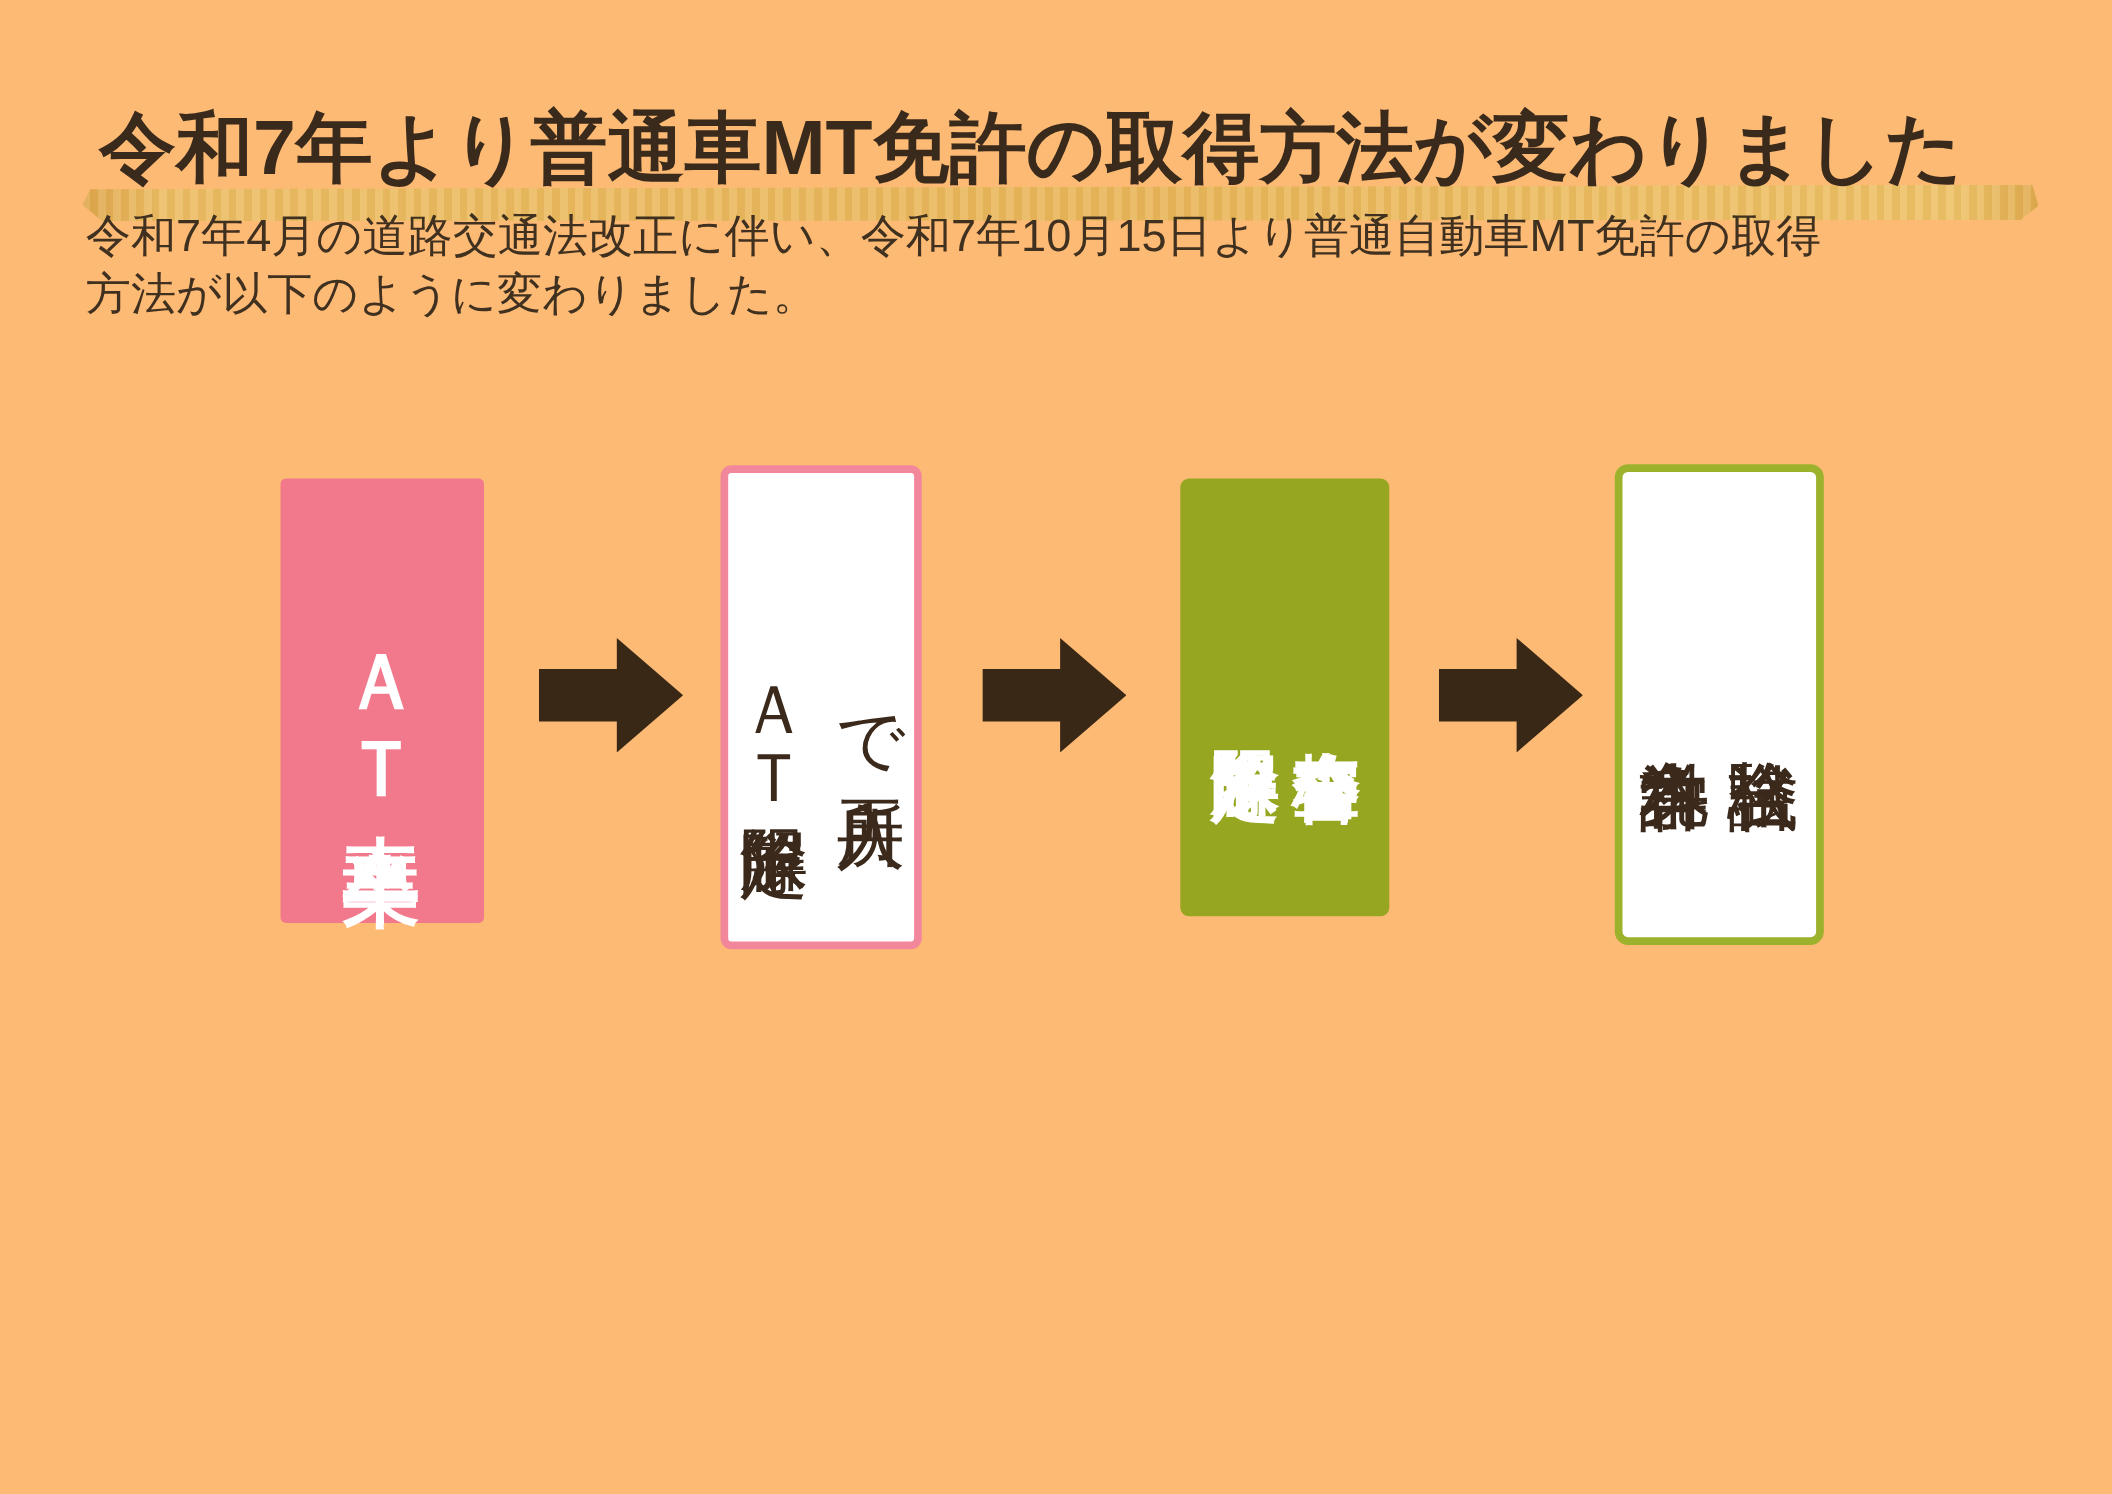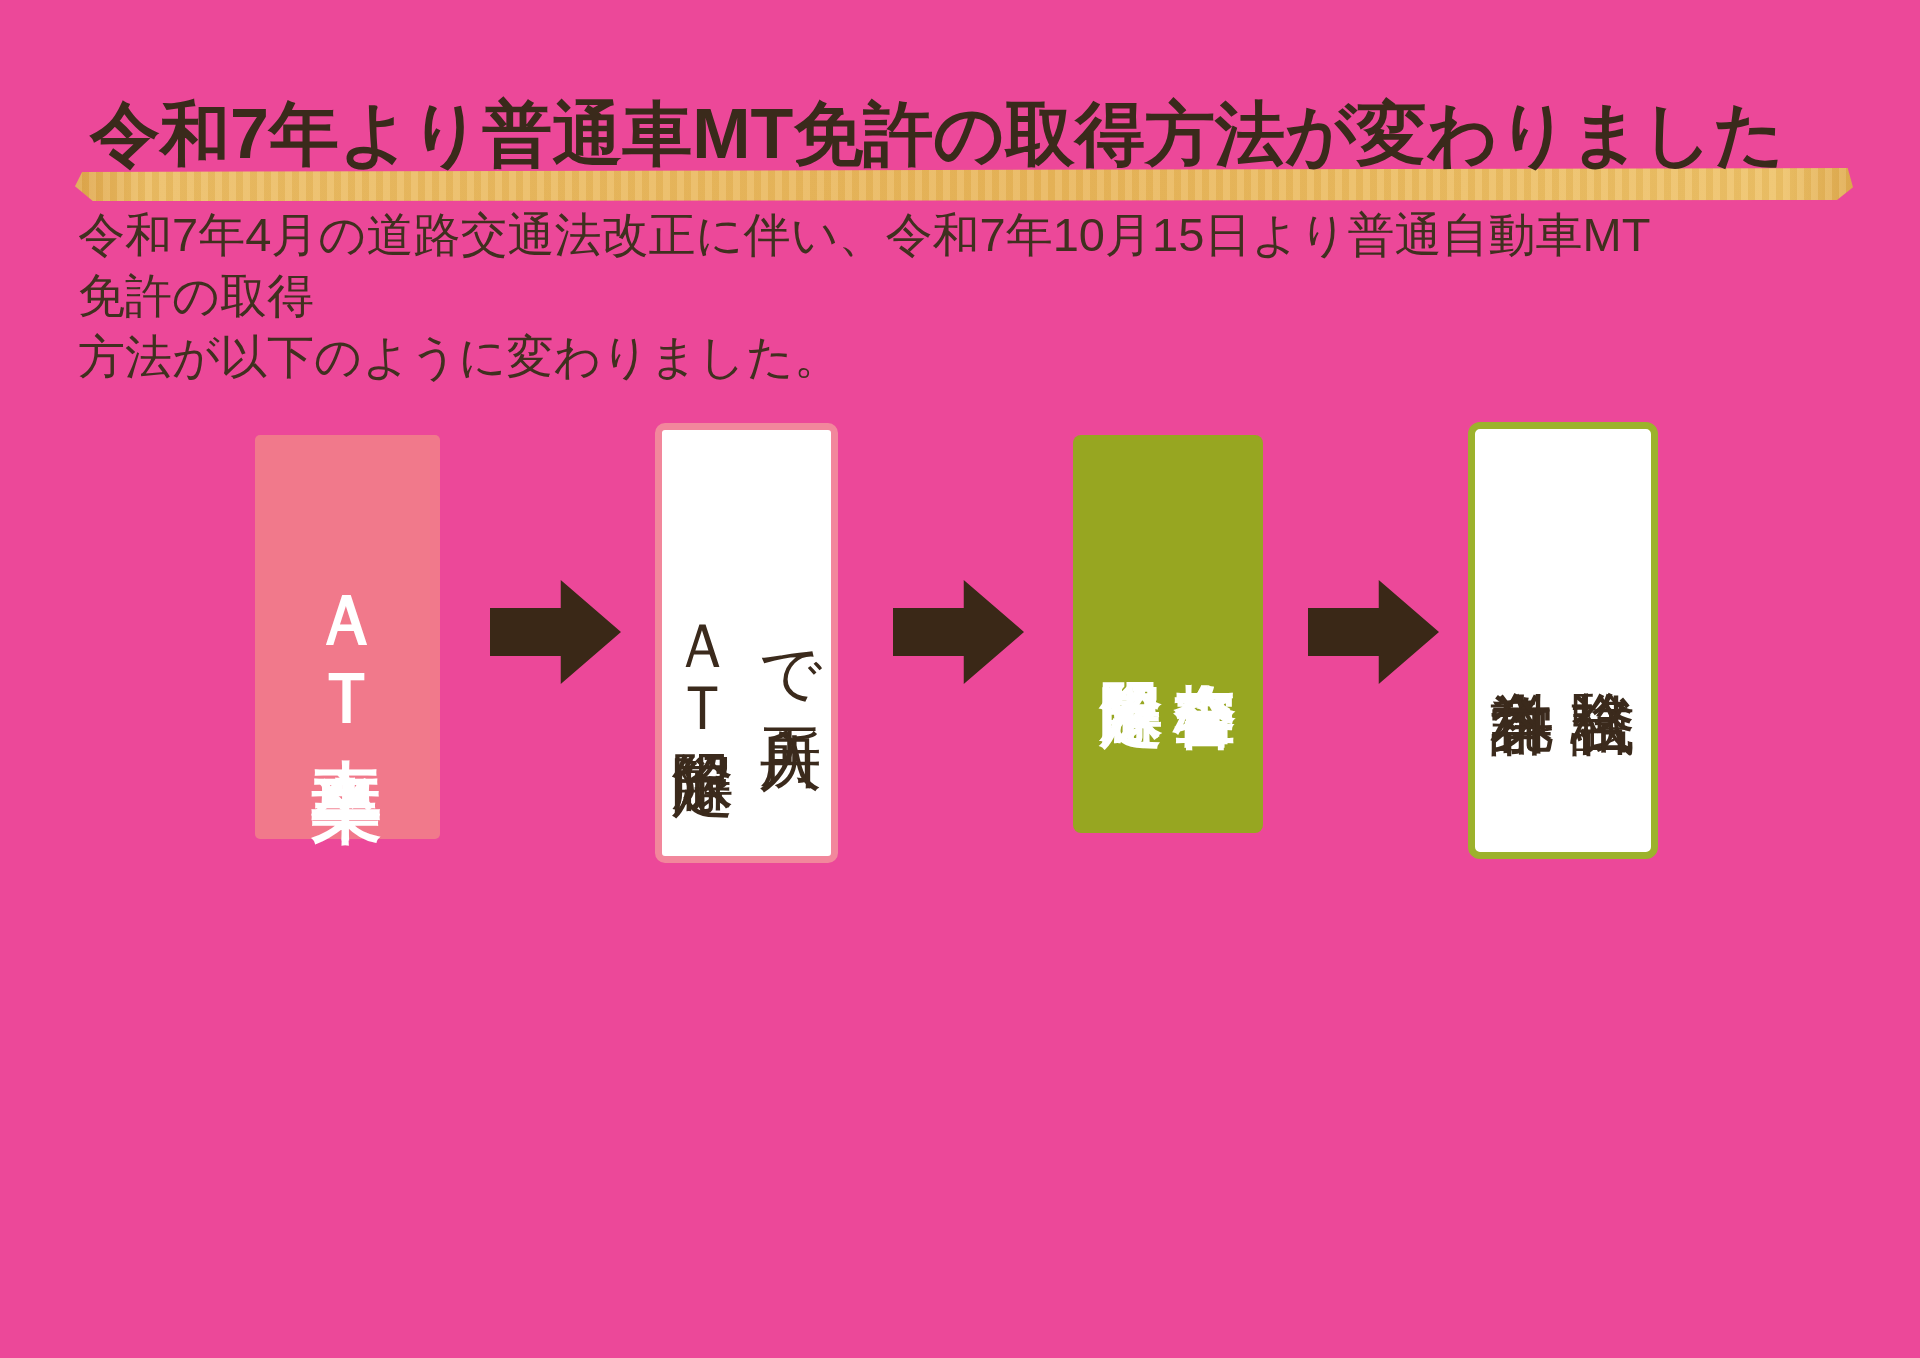--- a/index.html
+++ b/index.html
@@ -1,18 +1,18 @@
 <!DOCTYPE html>
 <html lang="ja"><head>
 <meta charset="utf-8">
 <style>
   html,body { margin:0; padding:0; background:#ffffff; }
   .page {
     position:relative; width:1920px; height:1358px;
-    background:#ec4899; overflow:hidden;
+    background:#fdba74; overflow:hidden;
     font-family:"Liberation Sans", sans-serif;
     color:#3f2e1e;
   }
 
   
   .title-wrap { position:absolute; left:0; top:0; width:1920px; }
   .highlight-bar {
     position:absolute; left:75px; top:168px; width:1778px; height:33px;
     background:
       repeating-linear-gradient(90deg, rgba(255,255,255,0.10) 0 7px, rgba(140,95,20,0.06) 7px 14px),
@@ -21,22 +21,22 @@
     z-index:0;
   }
   .page-title {
     position:absolute; left:90px; top:96px; margin:0;
     font-size:70px; line-height:1.1; font-weight:bold; color:#3a2a1b;
     white-space:nowrap; z-index:1; letter-spacing:0px;
   }
 
   
   .intro {
-    position:absolute; left:78px; top:204px; margin:0; width:1600px;
-    font-size:47px; line-height:1.3; color:#40301f;
+    position:absolute; left:78px; top:188px; margin:0; width:1600px;
+    font-size:41px; line-height:1.3; color:#40301f;
     white-space:pre-line;
   }
 
   
   .box {
     position:absolute; box-sizing:border-box;
     display:flex; flex-direction:row; justify-content:center; align-items:center;
   }
   .vcol { writing-mode:vertical-rl; text-orientation:upright; line-height:1; display:block; }
 

